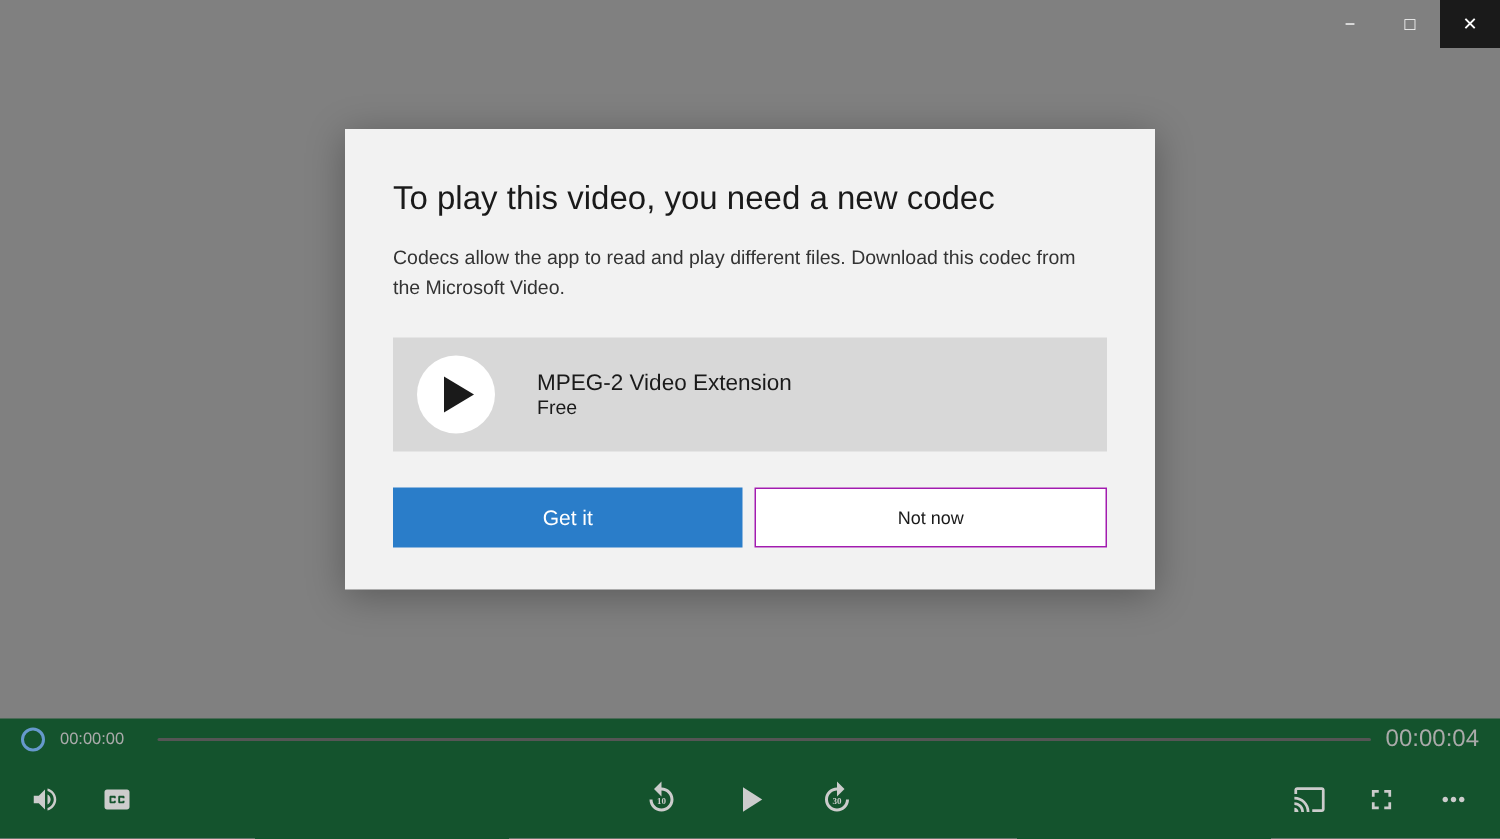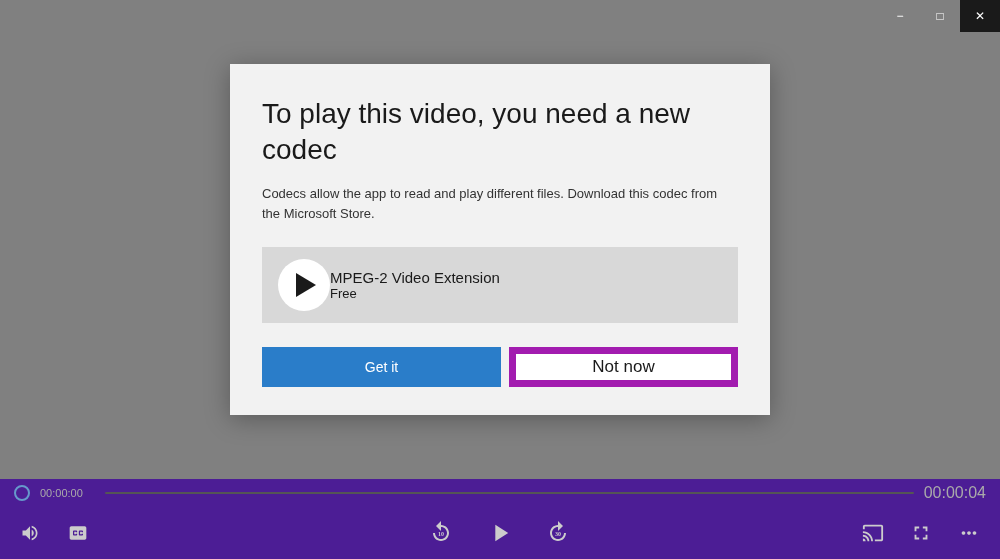--- a/index.html
+++ b/index.html
@@ -74,42 +74,42 @@
 
     
     .dialog {
       background: #f2f2f2;
       width: 540px;
       padding: 32px 32px 28px 32px;
       box-shadow: 0 4px 24px rgba(0,0,0,0.3);
     }
 
     .dialog-title {
-      font-size: 28px;
+      font-size: 22px;
       font-weight: 300;
       color: #1a1a1a;
       margin-bottom: 16px;
       line-height: 1.3;
     }
 
     .dialog-desc {
       font-size: 13px;
       color: #333;
       margin-bottom: 24px;
       line-height: 1.5;
     }
 
     
     .codec-item {
       background: #d8d8d8;
       display: flex;
       align-items: center;
       padding: 12px 16px;
       margin-bottom: 24px;
-      gap: 0;
+      gap: 28px;
     }
 
     .codec-icon {
       width: 52px;
       height: 52px;
       background: #fff;
       border-radius: 50%;
       display: flex;
       align-items: center;
       justify-content: center;
@@ -158,35 +158,36 @@
       font-family: 'Segoe UI', sans-serif;
       cursor: pointer;
       font-weight: 400;
       margin-right: 8px;
     }
 
     .btn-not-now {
       flex: 1;
       background: #fff;
       color: #1a1a1a;
-      border: 7px solid #a21caf;
-      font-size: 17px;
+      border: 1px solid #a21caf;
+      padding: 12px;
+      font-size: 12px;
       font-family: 'Segoe UI', sans-serif;
       cursor: pointer;
       font-weight: 400;
     }
 
     
     .controls-bar {
       position: absolute;
       bottom: 0;
       left: 0;
       right: 0;
       height: 80px;
-      background: #4c1d95;
+      background: #14532d;
       display: flex;
       flex-direction: column;
     }
 
     
     .progress-area {
       height: 28px;
       display: flex;
       align-items: center;
       padding: 0 14px;
@@ -281,21 +282,21 @@
   <button class="title-bar-btn close-btn">✕</button>
 </div>
 
 <button class="back-btn">
   <span>←</span>
 </button>
 
 <div class="main-area">
   <div class="dialog">
     <div class="dialog-title">To play this video, you need a new codec</div>
-    <div class="dialog-desc">Codecs allow the app to read and play different files. Download this codec from the Microsoft Store.</div>
+    <div class="dialog-desc">Codecs allow the app to read and play different files. Download this codec from the Microsoft Video.</div>
 
     <div class="codec-item">
       <div class="codec-icon">
         <div class="play-triangle"></div>
       </div>
       <div class="codec-info">
         <span class="codec-name">MPEG-2 Video Extension</span>
         <span class="codec-price">Free</span>
       </div>
     </div>

